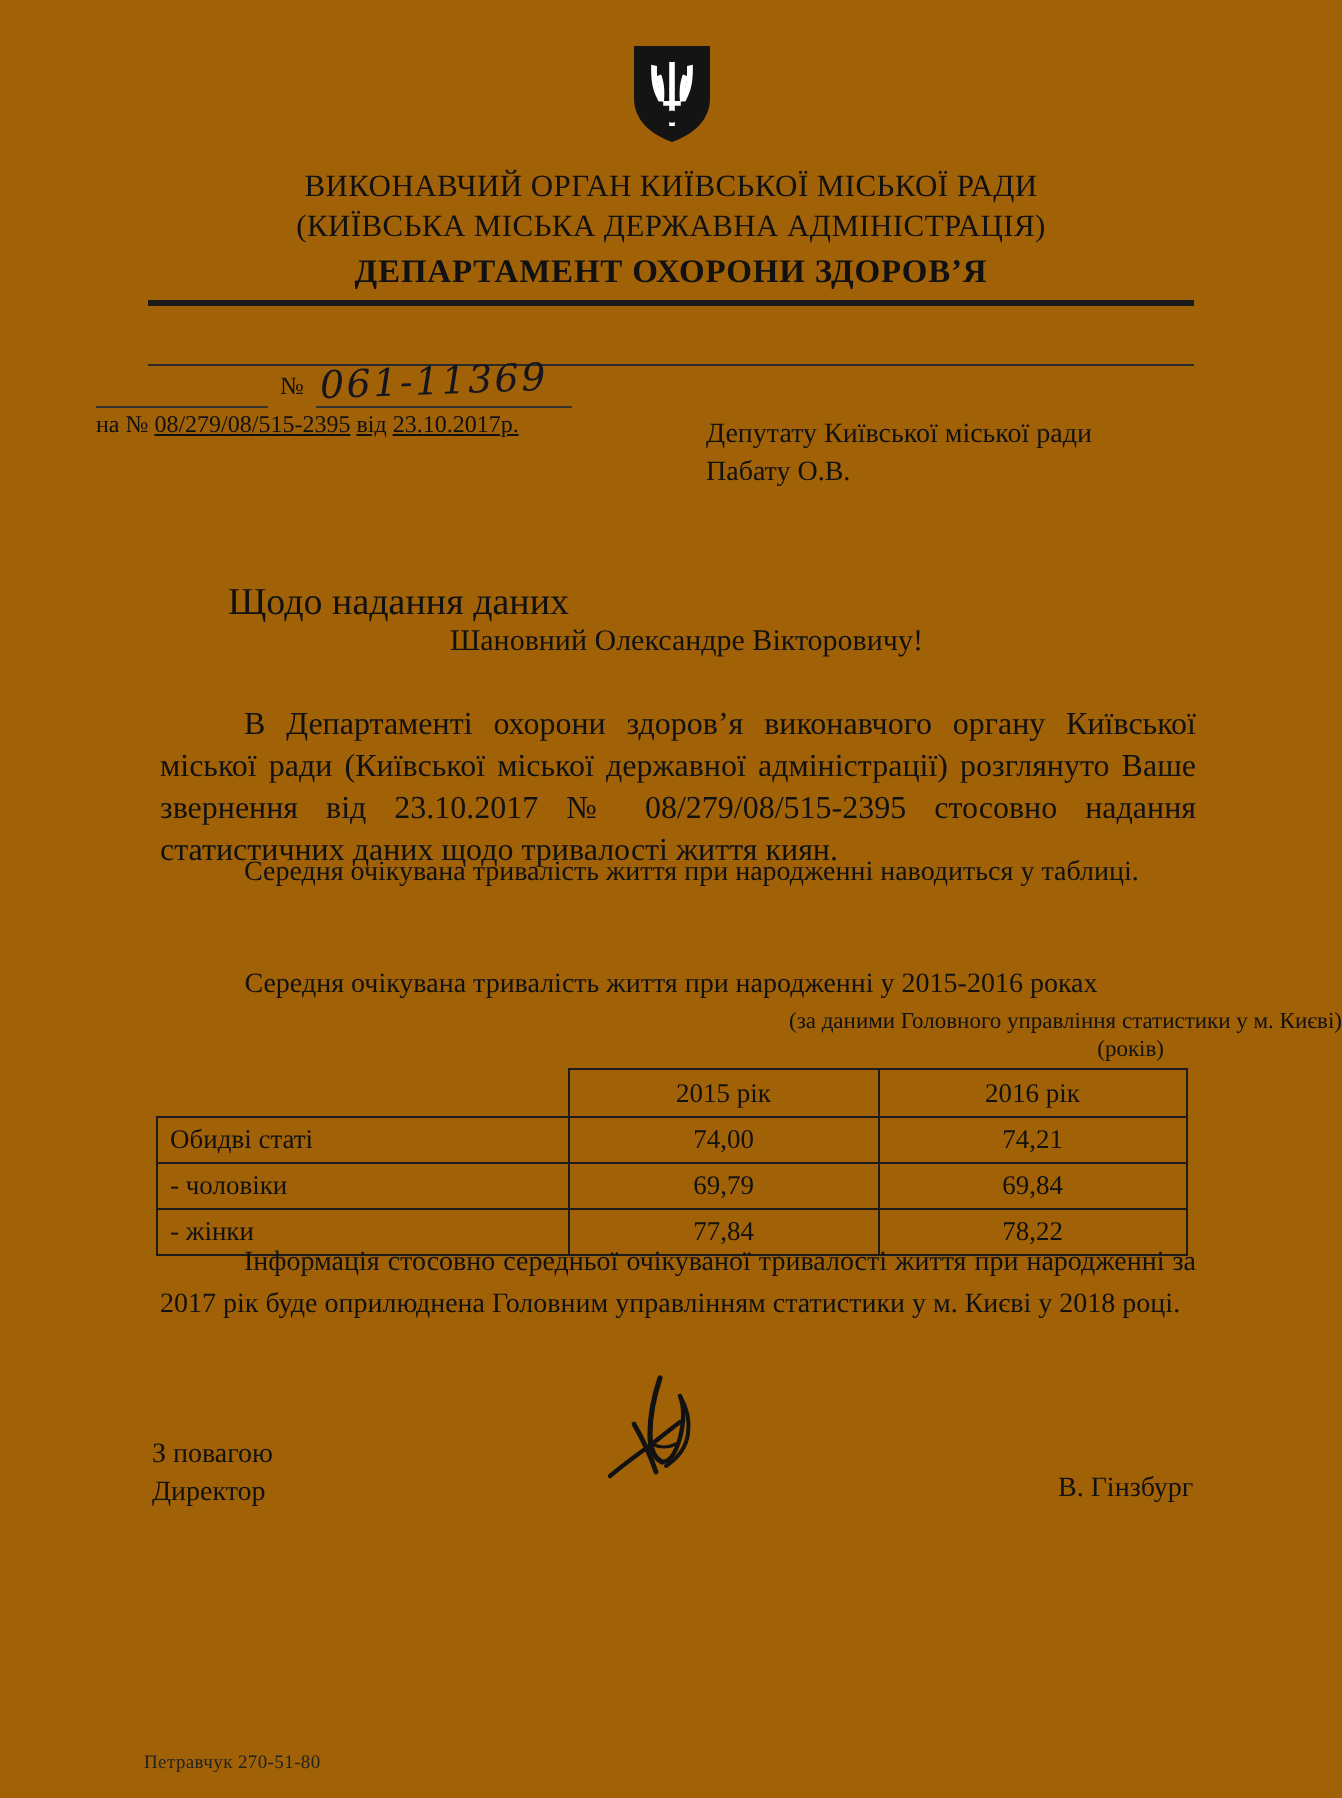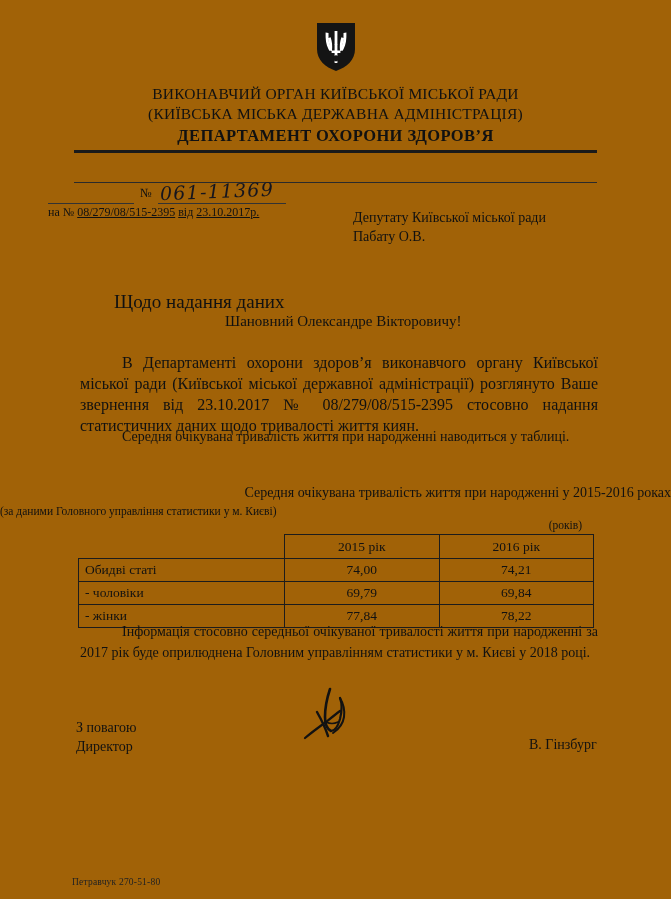--- a/index.html
+++ b/index.html
@@ -184,30 +184,30 @@
     text-align: justify;
     text-indent: 42px;
   }
 
   
   .tbl-title {
     position: absolute;
     left: 0;
     right: 0;
     top: 483px;
-    text-align: right;
+    text-align: center;
     font-size: 14px;
     line-height: 19px;
   }
   .tbl-subtitle {
     position: absolute;
     left: 0;
     right: 0;
     top: 503px;
-    text-align: left;
+    text-align: right;
     font-size: 11.5px;
     line-height: 16px;
   }
   .tbl-units {
     position: absolute;
     right: 89px;
     top: 519px;
     font-size: 11.5px;
   }
 

